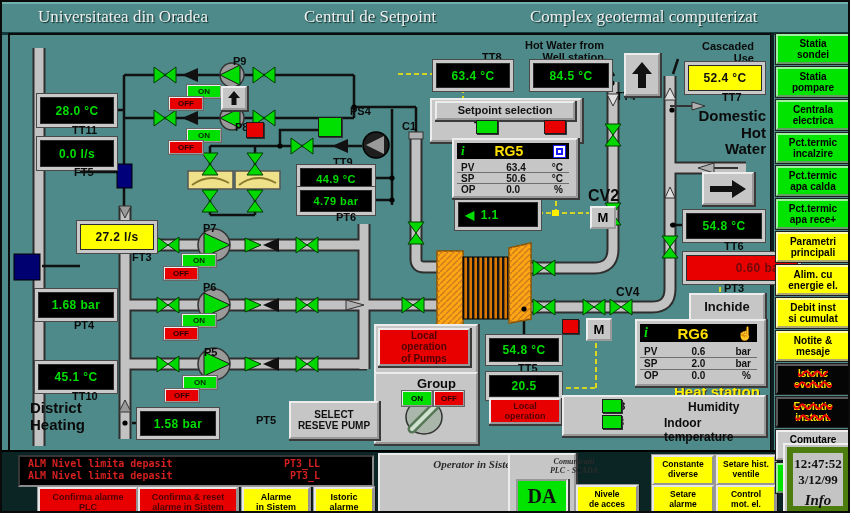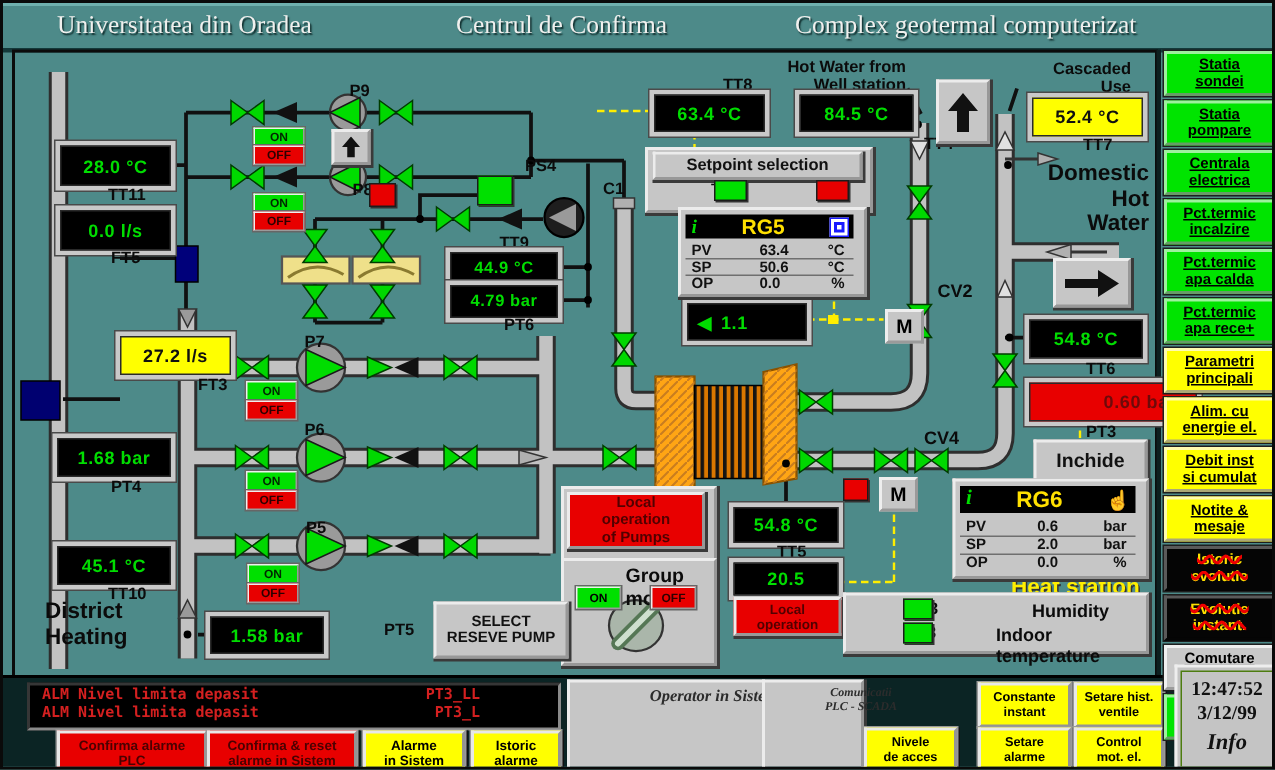--- a/index.html
+++ b/index.html
@@ -19,63 +19,63 @@
   .disp.y{background:#ffff00;color:#101010;}
   .disp.r{background:#e80000;color:#6d0a0a;padding-left:36px;}
   .lbl{position:absolute;z-index:2;color:#0b0b0b;font:bold 11px "Liberation Sans",sans-serif;white-space:pre-line;margin-left:34px;}
   .cap{position:absolute;z-index:2;color:#0b0b0b;font:bold 11px "Liberation Sans",sans-serif;white-space:pre-line;text-align:right;line-height:1.1;}
   .big{font-size:15px;}
   .btn{position:absolute;z-index:3;background:#c6c6c6;border:2px outset #ececec;box-shadow:1px 1px 0 1px #3a3a3a;
        font:bold 10px "Liberation Sans",sans-serif;color:#111;display:flex;align-items:center;justify-content:center;
        text-align:center;white-space:pre-line;line-height:1.15;}
   .onoff{position:absolute;z-index:3;width:32px;height:11px;font:bold 8px "Liberation Sans",sans-serif;
        display:flex;align-items:center;justify-content:center;border:1px outset #eee;box-shadow:0 0 0 1px #666;}
-  .on{background:#00e000;color:#002800;}
+  .on{background:#00e000;color:#002800;margin-left:18px;}
   .off{background:#e80000;color:#2e0000;}
   .sq{position:absolute;z-index:3;border:1px solid #1c1c1c;box-shadow:1px 1px 0 #333;}
   .mbox{position:absolute;z-index:3;width:22px;height:19px;background:#c6c6c6;border:2px outset #eee;
        font:bold 13px "Liberation Sans",sans-serif;display:flex;align-items:center;justify-content:center;}
   .panel{position:absolute;z-index:3;background:#c6c6c6;border:2px outset #ececec;box-shadow:1px 1px 0 1px #3a3a3a;}
   .rghdr{position:absolute;background:#000;display:flex;align-items:center;}
   .rgrow{position:absolute;border-bottom:1px solid #6f6f6f;font:bold 10px "Liberation Sans",sans-serif;color:#111;}
   .rgrow b{position:absolute;left:4px;top:1px;}
   .rgrow i{position:absolute;left:44%;top:1px;font-style:normal;}
   .rgrow u{position:absolute;right:6px;top:1px;text-decoration:none;}
   .redface{background:#e80000;color:#520000;}
   .sbar{position:absolute;left:774px;top:32px;z-index:3;display:flex;flex-direction:column;}
   .sb{width:70px;height:26px;margin-bottom:3px;background:#00e400;border:2px outset #9ef09e;box-shadow:0 0 0 1px #1e1e1e;
       font:bold 10px "Liberation Sans",sans-serif;color:#000;display:flex;align-items:center;justify-content:center;text-align:center;}
-  .sb span{white-space:pre-line;line-height:1.12;text-decoration:underline;}
+  .sb span{white-space:pre-line;line-height:1.12;}
   .sb.y{background:#ffff00;border-color:#fffbb0;}
   .sb.k{background:#050505;color:#ffe000;border-color:#5a5a5a;}
   .sb.k span{text-decoration:line-through wavy #e00 2px;}
   .sb.gr{background:#c9c9c9;border-color:#f0f0f0;}
   .bstrip{position:absolute;left:0;top:448px;width:850px;height:65px;background:#0b2424;z-index:2;border-top:2px solid #000;}
   .alarms{position:absolute;left:16px;top:3px;width:352px;height:28px;background:#000;border:2px inset #8a8a8a;
       font:bold 10px "DejaVu Sans Mono",monospace;color:#d42020;}
   .aline{display:flex;padding:1px 52px 0 8px;}
   .aline .tag{margin-left:auto;}
   .bb{position:absolute;height:26px;border:2px outset #e8e8e8;box-shadow:0 0 0 1px #999,1px 1px 0 1px #111;
       font:bold 9px "Liberation Sans",sans-serif;display:flex;align-items:center;justify-content:center;
       text-align:center;white-space:pre-line;line-height:1.15;z-index:3;}
   .bb.red{background:#e80000;color:#4c0000;}
   .bb.yel{background:#ffff00;color:#000;}
   .serif{font-family:"Liberation Serif",serif;}
   .clock{position:absolute;left:781px;top:441px;width:66px;height:69px;background:#c4c4c4;border:2px outset #eee;z-index:4;}
-  .clockin{position:absolute;inset:2px;border:1px solid #4d7c0f;display:flex;flex-direction:column;align-items:center;
+  .clockin{position:absolute;inset:2px;border:6px solid #4d7c0f;display:flex;flex-direction:column;align-items:center;
       font:bold 13px "Liberation Serif",serif;color:#111;}
 </style>
 </head>
 <body>
 
 <div class="screen">
 
   <div class="hdr">
     <span style="left:36px">Universitatea din Oradea</span>
-    <span style="left:302px">Centrul de Confirma</span>
+    <span style="left:302px">Centrul de Setpoint</span>
     <span style="left:528px">Complex geotermal computerizat</span>
   </div>
   <div class="mainborder"></div>
   <div class="vdivider"></div>
 
   <svg class="pipes" width="850" height="513" viewBox="0 0 850 513">
     <defs>
       <g id="hv">
           <path d="M-11,-8 L0,0 L-11,8 Z" fill="#00d800" stroke="#003c00"></path>
           <path d="M11,-8 L0,0 L11,8 Z" fill="#00d800" stroke="#003c00"></path>
@@ -315,21 +315,21 @@
         <b>OP</b>
         <i>0.0</i>
         <u>%</u>
       </div>
   </div>
 
   <div class="disp" style="left:456px;top:200px;width:78px;height:23px;justify-content:flex-start">
     <span style="color:#00dd00;margin:0 6px 0 6px">◀</span>
     <span>1.1</span>
   </div>
-  <div class="lbl" style="left:589px;top:185px;font-size:12px">CV2</div>
+  <div class="lbl" style="left:552px;top:185px;font-size:16px">CV2</div>
   <div class="mbox" style="left:588px;top:204px">M</div>
 
   <div class="lbl" style="left:580px;top:283px;font-size:12px">CV4</div>
   <div class="sq" style="left:560px;top:317px;width:15px;height:13px;background:#e80000"></div>
   <div class="mbox" style="left:584px;top:316px">M</div>
 
   <div class="disp" style="left:487px;top:336px;width:68px;height:22px">54.8 °C</div>
   <div class="lbl" style="left:482px;top:360px">TT5</div>
   <div class="disp" style="left:487px;top:373px;width:68px;height:20px">20.5</div>
   <div class="btn redface" style="left:487px;top:396px;width:68px;height:22px;font-size:9px">Local
@@ -470,23 +470,24 @@
 in Sistem</div>
     <div class="bb yel" style="left:312px;top:35px;width:56px">Istoric
 alarme</div>
 
     <div class="panel" style="left:376px;top:1px;width:128px;height:60px">
       <div class="lbl serif" style="left:0;top:3px;width:124px;text-align:center;font-style:italic;font-size:11px;color:#2c2c2c">Operator in Sistem</div>
     </div>
     <div class="panel" style="left:506px;top:1px;width:64px;height:60px">
       <div class="lbl serif" style="left:0;top:2px;width:60px;text-align:center;font-style:italic;font-size:8px;color:#2c2c2c">Comunicatii
 PLC - SCADA</div>
+      <div class="btn serif" style="left:6px;top:24px;width:48px;height:30px;background:#00e400;border-style:inset;font-size:20px">DA</div>
     </div>
     <div class="bb yel" style="left:650px;top:3px;width:58px;font-size:8.5px">Constante
-instant</div>
+diverse</div>
     <div class="bb yel" style="left:714px;top:3px;width:56px;font-size:8.5px">Setare hist.
 ventile</div>
     <div class="bb yel" style="left:574px;top:33px;width:58px;font-size:8.5px">Nivele
 de acces</div>
     <div class="bb yel" style="left:650px;top:33px;width:58px;font-size:8.5px">Setare
 alarme</div>
     <div class="bb yel" style="left:714px;top:33px;width:56px;font-size:8.5px">Control
 mot. el.</div>
   </div>
 

